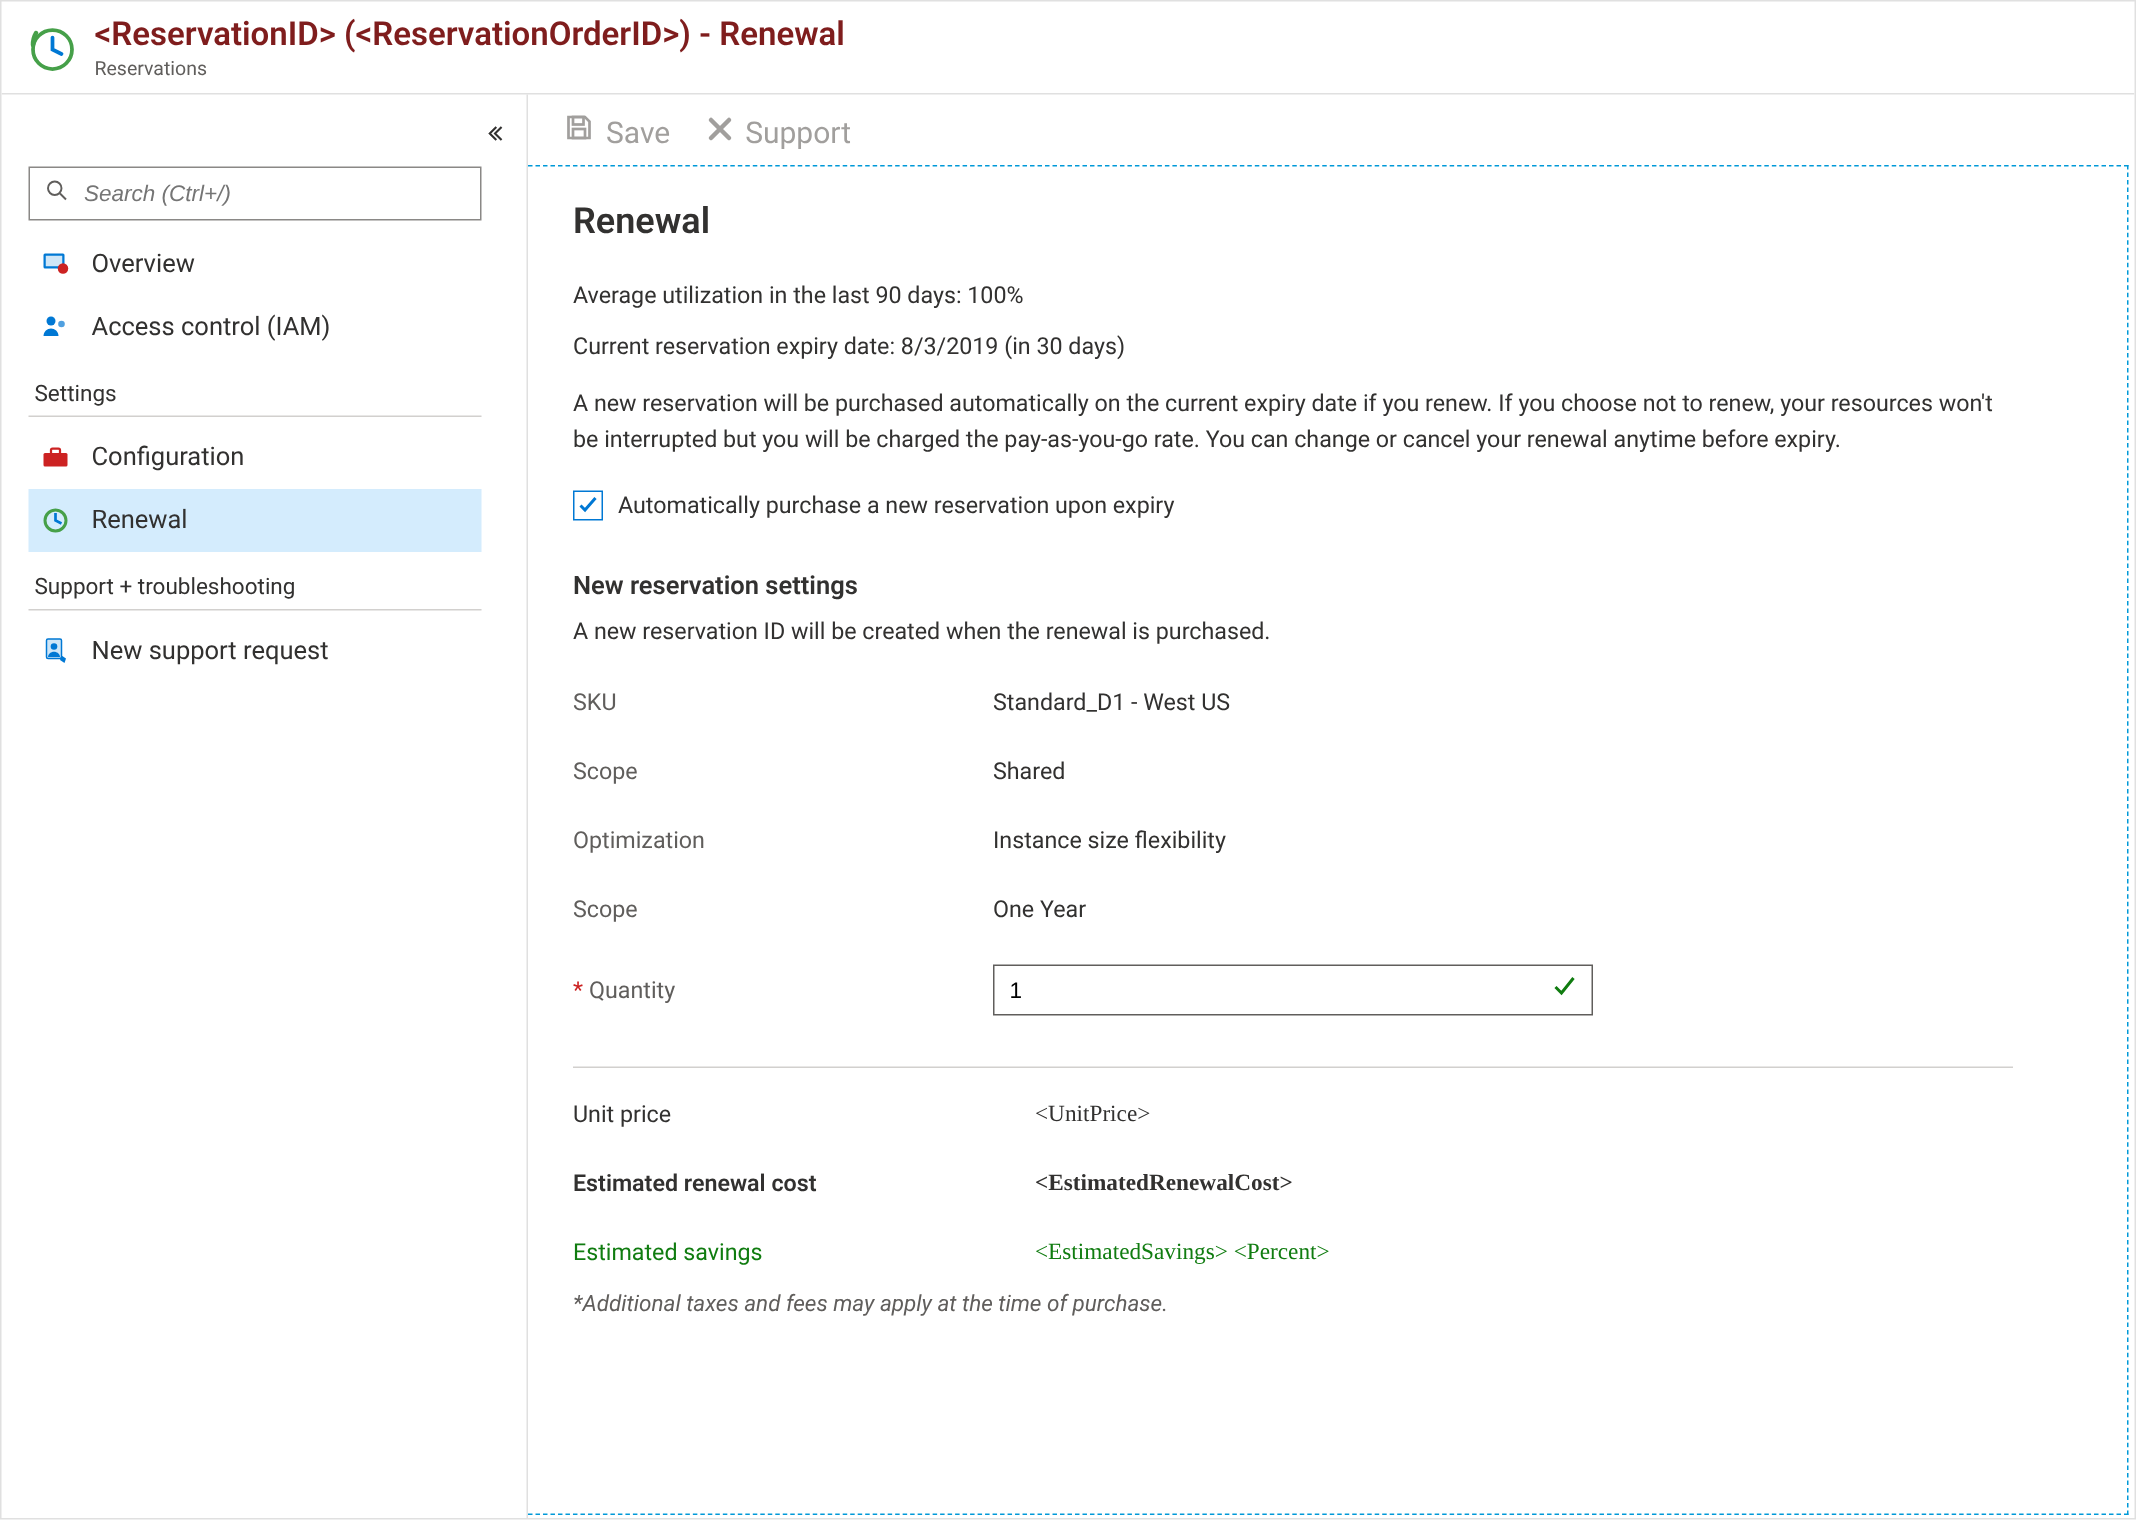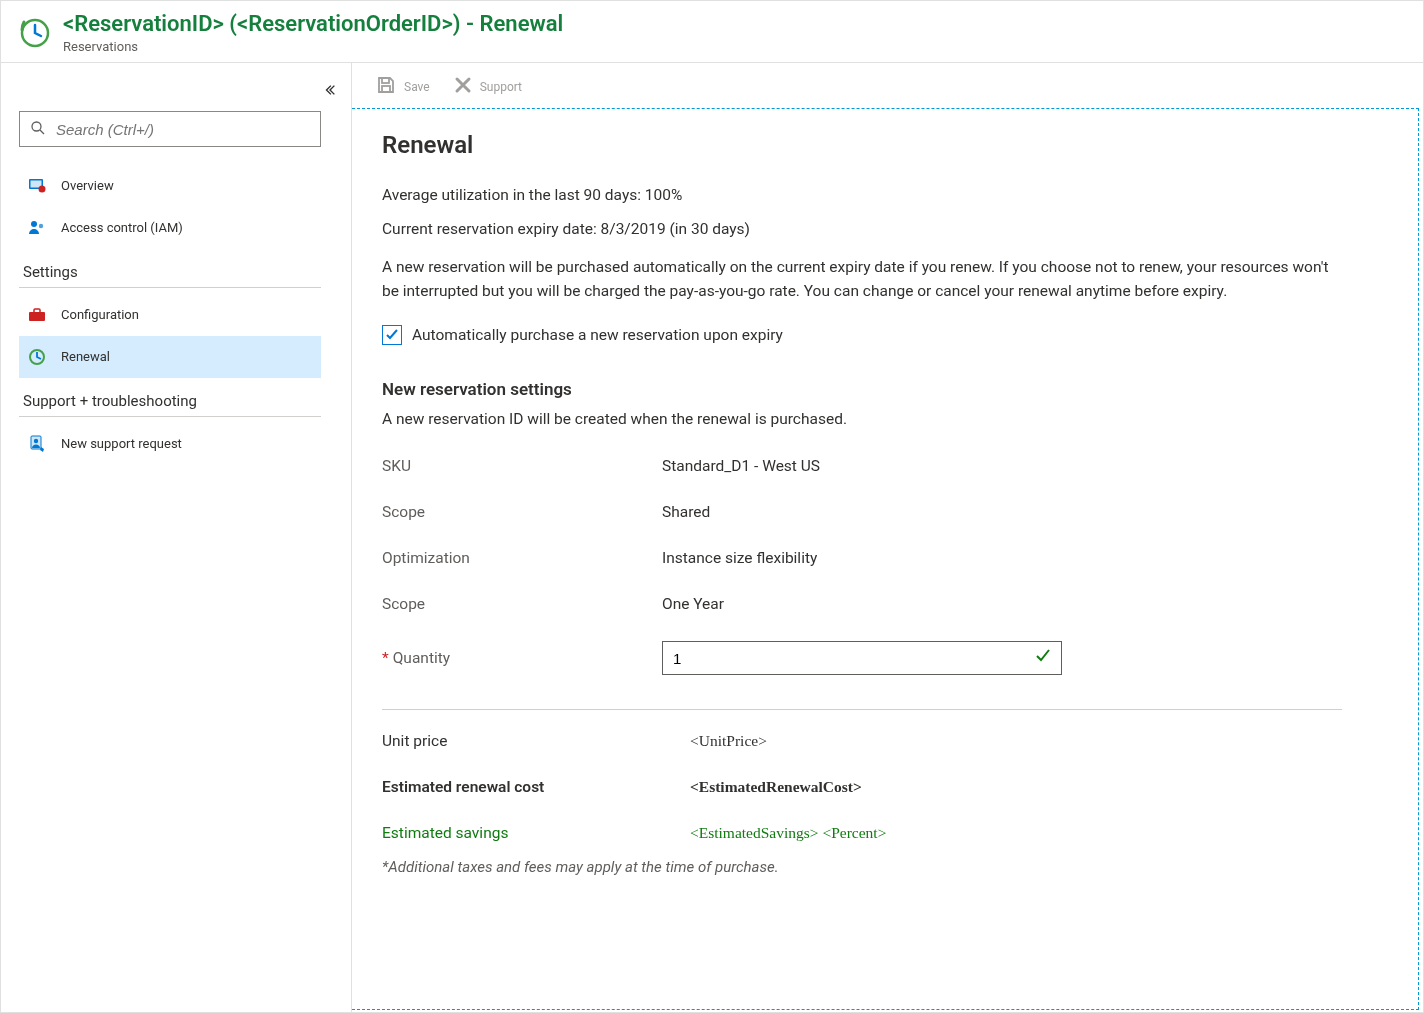--- a/index.html
+++ b/index.html
@@ -21,21 +21,21 @@
     border-bottom: 1px solid #e0e0e0;
   }
   .header-icon {
     width: 32px; height: 32px;
     margin-right: 12px;
     flex-shrink:0;
   }
   .header-text h1 {
     font-size: 22px;
     font-weight: 600;
-    color: #15803d;
+    color: #7f1d1d;
     line-height: 1.2;
     text-align: right;
   }
   .header-text .bc {
     font-size: 13px;
     color: #605e5c;
     margin-top: 2px;
   }
   
   .body {
@@ -55,21 +55,21 @@
     margin-bottom:6px;
     padding-right:6px;
   }
   .collapse-row svg { width:14px; height:14px; }
   .search-wrap {
     display:flex;
     align-items:center;
     border:1px solid #8a8886;
     height:36px;
     padding:0 10px;
-    margin-bottom:18px;
+    margin-bottom:8px;
     margin-right:22px;
   }
   .search-wrap svg { width:16px; height:16px; color:#605e5c; flex-shrink:0;}
   .search-wrap input {
     border:none; outline:none;
     font-size:15px;
     font-style: italic;
     color:#605e5c;
     margin-left:10px;
     width:100%;
@@ -80,21 +80,21 @@
     padding:14px 0 6px 4px;
     border-bottom:1px solid #d2d0ce;
     margin-right:22px;
     margin-bottom:6px;
   }
   .nav-item {
     display:flex; align-items:center;
     height:42px;
     padding:0 8px;
     cursor:pointer;
-    font-size:13px;
+    font-size:17px;
     color:#323130;
     border-bottom:1px solid transparent;
     margin-right:22px;
   }
   .nav-item.active { background:#d4ecfd; }
   .nav-item .ni-icon {
     width:20px; height:20px;
     display:flex; align-items:center; justify-content:center;
     margin-right:14px;
   }
@@ -108,21 +108,21 @@
     flex:1;
     display:flex;
     flex-direction:column;
   }
   .toolbar {
     display:flex;
     align-items:center;
     gap:24px;
     padding:12px 24px 10px 24px;
     color:#a19f9d;
-    font-size:12px;
+    font-size:20px;
   }
   .toolbar-btn {
     display:flex; align-items:center; gap:8px;
     cursor:pointer;
   }
   .content {
     flex:1;
     border-top:1px dashed #0099d8;
     border-right:1px dashed #0099d8;
     border-bottom:1px dashed #0099d8;

